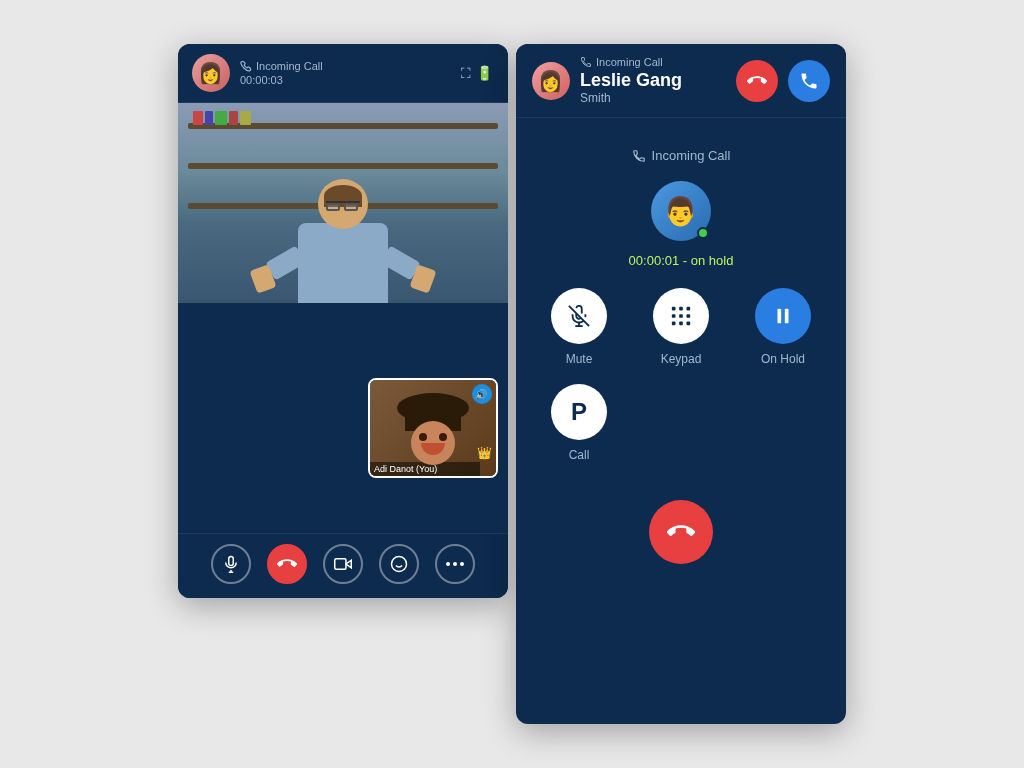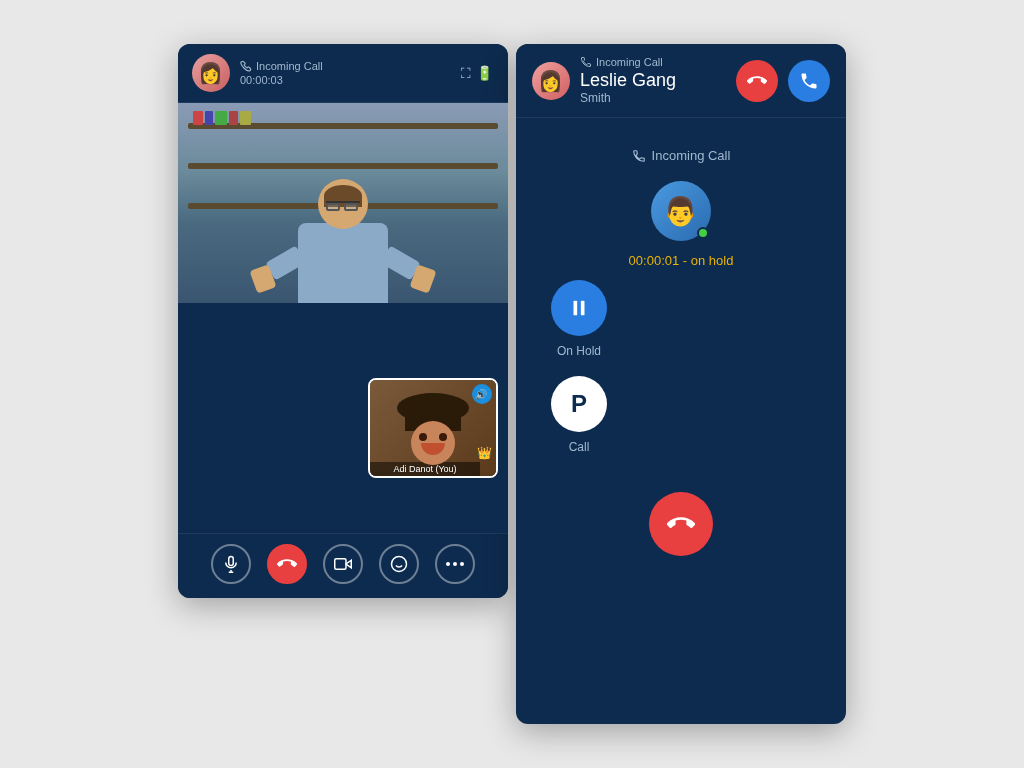--- a/index.html
+++ b/index.html
@@ -140,21 +140,20 @@
       justify-content: center;
       position: relative;
     }
     .self-video-label {
       position: absolute;
       bottom: 0; left: 0; right: 16px;
       background: rgba(0,0,0,0.5);
       color: #fff;
       font-size: 9px;
       padding: 2px 4px;
-      text-align: center;
     }
     .self-video-icon {
       position: absolute;
       top: 4px; right: 4px;
       width: 20px; height: 20px;
       background: #1a8fe0;
       border-radius: 50%;
       display: flex;
       align-items: center;
       justify-content: center;
@@ -209,21 +208,21 @@
       display: flex;
       align-items: center;
       gap: 10px;
       border-bottom: 1px solid rgba(255,255,255,0.08);
     }
     .right-incoming-info {
       flex: 1;
     }
     .right-caller-name {
       font-size: 18px;
-      font-weight: 400;
+      font-weight: 700;
       color: #fff;
     }
     .right-sub {
       font-size: 12px;
       color: #a0b8d0;
     }
     .call-actions-top {
       display: flex;
       gap: 10px;
     }
@@ -286,22 +285,22 @@
       border: 2px solid #0d2b4e;
     }
     .john-name {
       font-size: 26px;
       font-weight: 700;
       color: #fff;
       margin-top: 6px;
     }
     .john-time {
       font-size: 13px;
-      color: #eab308;
-      margin-bottom: 4px;
+      color: #bef264;
+      margin-bottom: 12px;
     }
 
     
     .controls-grid {
       display: grid;
       grid-template-columns: repeat(3, 1fr);
       gap: 16px;
       width: 100%;
       margin-bottom: 10px;
     }
@@ -519,21 +518,49 @@
       <div style="display:flex;align-items:center;gap:12px;margin-bottom:4px;">
         <div class="john-avatar">
           <span style="font-size:28px;position:relative;z-index:1;">👨</span>
           <div class="john-status-dot"></div>
         </div>
       </div>
       <div class="john-time">00:00:01 - on hold</div>
 
       <div class="controls-grid">
 
-
+        <div class="ctrl-item">
+          <div class="ctrl-btn">
+            <svg width="22" height="22" viewBox="0 0 24 24" fill="none" stroke="#0d2b4e" stroke-width="2">
+              <line x1="1" y1="1" x2="23" y2="23"></line>
+              <path d="M9 9v3a3 3 0 005.12 2.12M15 9.34V4a3 3 0 00-5.94-.6"></path>
+              <path d="M17 16.95A7 7 0 015 12v-2m14 0v2a7 7 0 01-.11 1.23"></path>
+              <line x1="12" y1="19" x2="12" y2="23"></line>
+              <line x1="8" y1="23" x2="16" y2="23"></line>
+            </svg>
+          </div>
+          <span class="ctrl-label">Mute</span>
+        </div>
+
+        <div class="ctrl-item">
+          <div class="ctrl-btn">
+            <svg width="22" height="22" viewBox="0 0 24 24" fill="#0d2b4e">
+              <rect x="2" y="2" width="4" height="4" rx="1"></rect>
+              <rect x="10" y="2" width="4" height="4" rx="1"></rect>
+              <rect x="18" y="2" width="4" height="4" rx="1"></rect>
+              <rect x="2" y="10" width="4" height="4" rx="1"></rect>
+              <rect x="10" y="10" width="4" height="4" rx="1"></rect>
+              <rect x="18" y="10" width="4" height="4" rx="1"></rect>
+              <rect x="2" y="18" width="4" height="4" rx="1"></rect>
+              <rect x="10" y="18" width="4" height="4" rx="1"></rect>
+              <rect x="18" y="18" width="4" height="4" rx="1"></rect>
+            </svg>
+          </div>
+          <span class="ctrl-label">Keypad</span>
+        </div>
 
         <div class="ctrl-item">
           <div class="ctrl-btn active-blue">
             <svg width="22" height="22" viewBox="0 0 24 24" fill="white">
               <rect x="6" y="4" width="4" height="16" rx="1"></rect>
               <rect x="14" y="4" width="4" height="16" rx="1"></rect>
             </svg>
           </div>
           <span class="ctrl-label">On Hold</span>
         </div>

